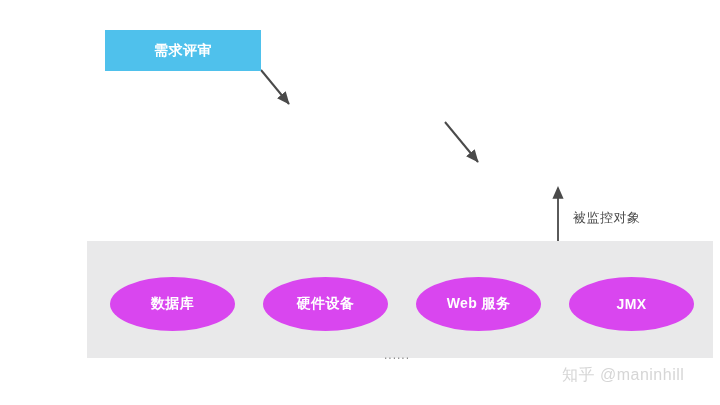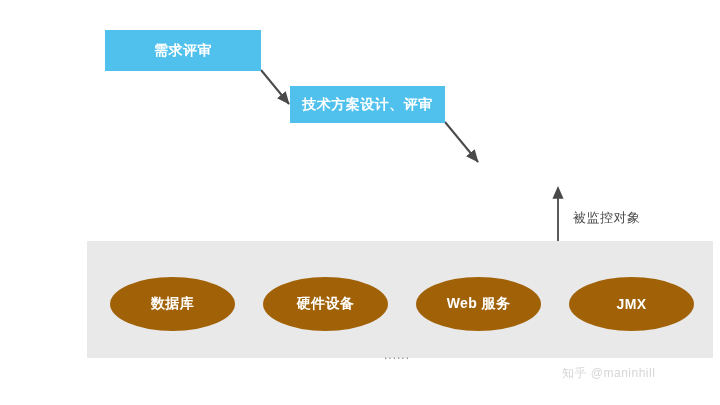--- a/index.html
+++ b/index.html
@@ -47,21 +47,21 @@
   .gray-panel {
     position: absolute;
     left: 47px;
     top: 241px;
     width: 626px;
     height: 117px;
     background: #e9e9ea;
   }
   .node-ellipse {
     position: absolute;
-    background: #a16207;
+    background: #d946ef;
     border-radius: 50%;
     display: flex;
     align-items: center;
     justify-content: center;
     color: #ffffff;
     font-size: 14px;
     font-weight: 700;
     letter-spacing: 0.4px;
     box-sizing: border-box;
   }
@@ -85,21 +85,21 @@
     left: 344px;
     top: 348px;
     font-size: 12px;
     color: #8a8a8a;
     letter-spacing: 1px;
   }
   .watermark {
     position: absolute;
     left: 522px;
     top: 365px;
-    font-size: 12px;
+    font-size: 16px;
     color: #d6d6d6;
     letter-spacing: 0.5px;
     white-space: nowrap;
   }
 </style>
 </head>
 <body>
 
 <div id="canvas">
 
@@ -115,21 +115,20 @@
 
     <line x1="221" y1="70" x2="249" y2="104" stroke="#4a4a4a" stroke-width="2" marker-end="url(#arrowhead)"></line>
 
     <line x1="405" y1="122" x2="438" y2="162" stroke="#4a4a4a" stroke-width="2" marker-end="url(#arrowhead)"></line>
 
     <line x1="518" y1="188" x2="518" y2="257" stroke="#5a5a5a" stroke-width="2" marker-end="url(#arrowhead)" marker-start="url(#arrowhead-start)"></line>
   </svg>
 
   <div class="proc-box" id="box-1">需求评审</div>
 
-  <div class="proc-box" id="box-2">技术方案设计、评审</div>
 
 
   <div class="arrow-label">被监控对象</div>
 
   <div class="gray-panel">
   </div>
 
   <div class="node-ellipse" id="ellipse-0">数据库</div>
 
   <div class="node-ellipse" id="ellipse-1">硬件设备</div>

